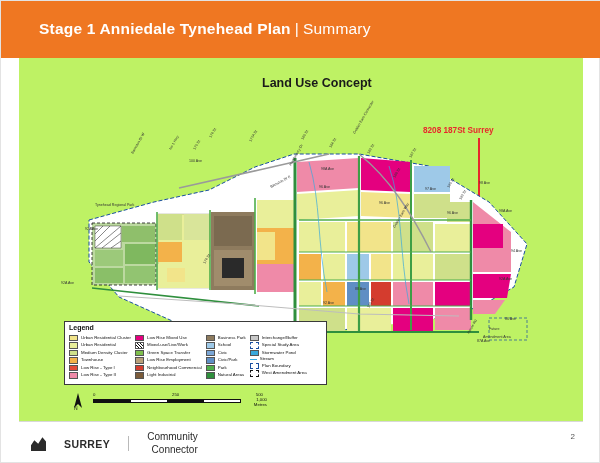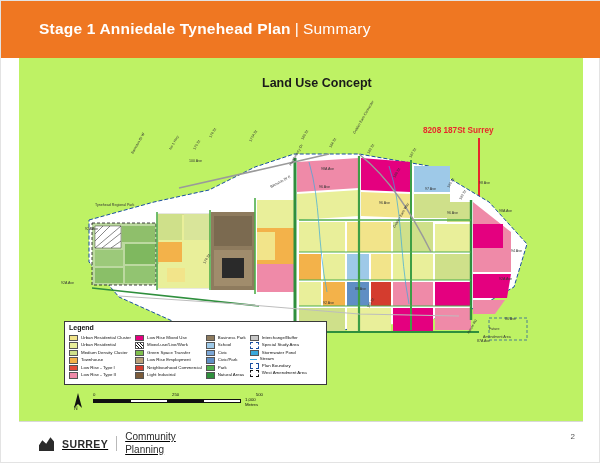--- a/index.html
+++ b/index.html
@@ -8,20 +8,21 @@
     background:#ffffff;
     font-family:"Liberation Sans",sans-serif;
     overflow:hidden;
     position:relative;
   }
   .slide{
     position:absolute;inset:0;
     background:#ffffff;
     border:1px solid #e3e3e3;
     box-sizing:border-box;
+    text-align:right;
   }
   
   .header{
     position:absolute;left:0;top:0;width:600px;height:57px;
     background:#ef7722;
     box-sizing:border-box;
   }
   .header-title{
     position:absolute;left:38px;top:19px;
     color:#ffffff;
@@ -130,22 +131,22 @@
   .na-label{
     position:absolute;left:7px;top:13px;font-size:5px;color:#111;
   }
 
   
   .footer-rule{
     position:absolute;left:18px;top:420px;width:564px;height:1px;
     background:#d8d8d8;
   }
   .logo{
-    position:absolute;left:38px;top:430px;
-    display:flex;align-items:center;gap:8px;text-decoration:underline;
+    position:absolute;left:30px;top:430px;
+    display:flex;align-items:center;gap:18px;
   }
   .logo-mark{
     width:15px;height:15px;background:#2b2b2b;
     clip-path:polygon(0 62%,22% 28%,48% 52%,76% 8%,100% 36%,100% 100%,0 100%);
   }
   .logo-word{
     font-size:10.5px;font-weight:bold;color:#2b2b2b;letter-spacing:.4px;
   }
   .logo-div{width:1px;height:15px;background:#b9b9b9;}
   .logo-dept{
@@ -466,18 +467,18 @@
 
   </div>
 
   <div class="footer-rule"></div>
   <div class="logo">
     <div class="logo-mark"></div>
     <div class="logo-word">SURREY</div>
     <div class="logo-div"></div>
     <div class="logo-dept">
       <div>Community</div>
-      <div>Planning</div>
+      <div>Connector</div>
     </div>
   </div>
   <div class="page-num">2</div>
 
 </div>
 
 </body></html>

